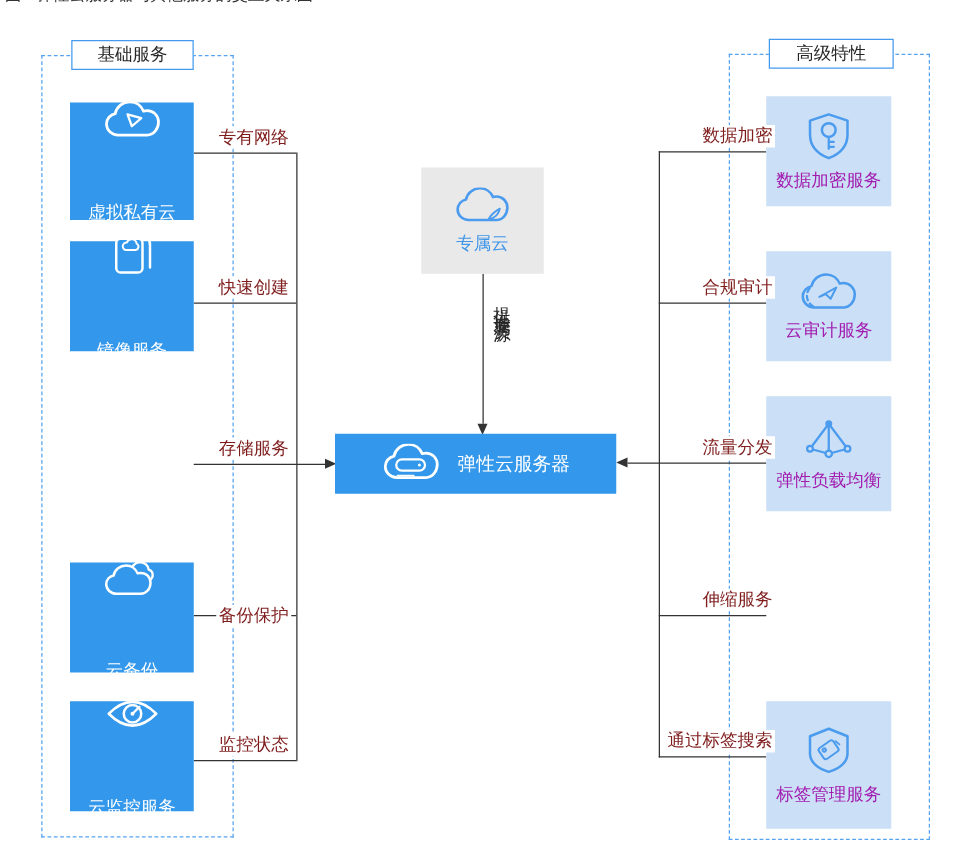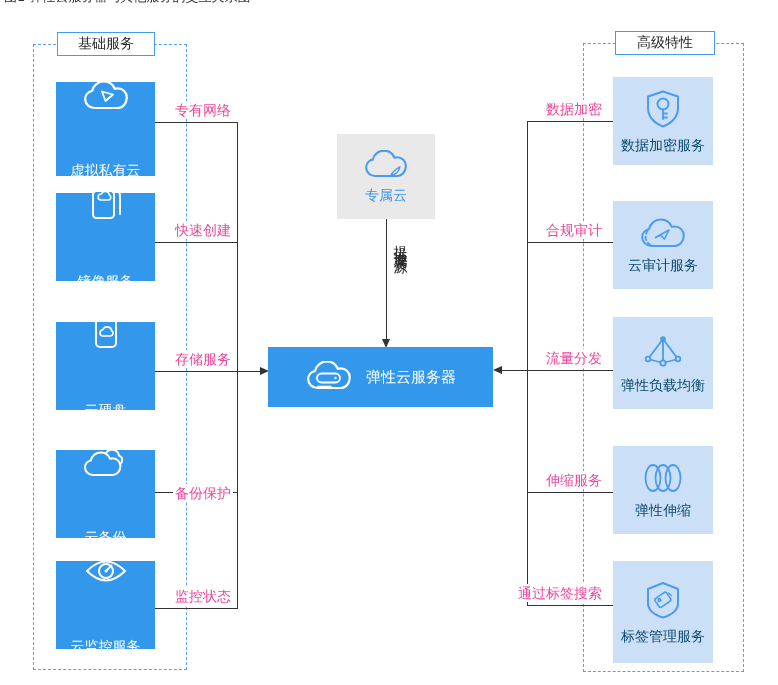--- a/index.html
+++ b/index.html
@@ -19,44 +19,44 @@
   .gt-basic{left:57px;top:32px;width:96px;height:22px;}
   .gt-adv{left:615px;top:31px;width:98px;height:22px;}
 
   
   .svc{position:absolute;display:flex;flex-direction:column;align-items:center;
     justify-content:center;gap:9px;z-index:4;}
   .svc .lbl{font-size:14px;line-height:16px;white-space:nowrap;}
   .solid{background:#3398eb;}
   .solid .lbl{color:#fff;margin-top:43px;}
   .light{background:#cbdff6;}
-  .light .lbl{color:#0c4a6e;}
+  .light .lbl{color:#a21caf;}
   .gray{background:#e9e9ea;}
   .gray .lbl{color:#3f95e8;}
   .ic{display:block;line-height:0;}
 
   
   .hline,.vline{position:absolute;background:#333;z-index:1;}
   .hline{height:1px;}
   .vline{width:1px;}
   .arr{position:absolute;width:0;height:0;z-index:2;}
   .arr-r{border-top:4.5px solid transparent;border-bottom:4.5px solid transparent;border-left:9px solid #333;}
   .arr-l{border-top:4.5px solid transparent;border-bottom:4.5px solid transparent;border-right:9px solid #333;}
   .arr-d{border-left:4.5px solid transparent;border-right:4.5px solid transparent;border-top:9px solid #333;}
 
   
   .edge-label{position:absolute;z-index:5;background:#fff;padding:0 2px;font-size:14px;
-    line-height:18px;color:#ec4899;white-space:nowrap;}
+    line-height:18px;color:#7f1d1d;white-space:nowrap;}
   .el-left{right:545px;text-align:right;}
-  .el-right{right:174px;text-align:center;}
+  .el-right{right:158px;text-align:center;}
   .v-label{position:absolute;z-index:5;writing-mode:vertical-rl;letter-spacing:3px;
     font-size:14px;color:#262626;}
 
   
-  .ecs{position:absolute;left:268px;top:347px;width:225px;height:60px;background:#3398eb;
+  .ecs{position:absolute;left:268px;top:347px;width:225px;height:48px;background:#3398eb;
     display:flex;flex-direction:row;align-items:center;justify-content:center;gap:13px;z-index:4;}
   .ecs .lbl{color:#fff;font-size:15px;white-space:nowrap;}
   svg{display:block;}
 </style>
 </head>
 <body>
 
 <div class="stage">
 
   <div class="title-clip">
@@ -115,31 +115,20 @@
     <span class="ic">
       <svg width="34" height="36" viewBox="0 0 34 36" fill="none" stroke="#fff" stroke-width="2" stroke-linejoin="round" stroke-linecap="round">
         <path d="M11 3 H23 C28 3 31 6 31 11 V29" fill="none"></path>
         <rect x="4" y="6" width="21" height="27" rx="3.5" fill="#3398eb"></rect>
         <path d="M12 15 a3 3 0 0 1 0.4 -6 a4.2 4.2 0 0 1 8 1 a2.7 2.7 0 0 1 -0.8 5 Z" stroke-width="1.6"></path>
       </svg>
     </span>
     <span class="lbl">镜像服务</span>
   </div>
 
-  <div class="svc solid" style="left:56px;top:322px;width:99px;height:88px;">
-    <span class="ic">
-      <svg width="34" height="36" viewBox="0 0 34 36" fill="none" stroke="#fff" stroke-width="2" stroke-linejoin="round" stroke-linecap="round">
-        <rect x="7" y="3" width="20" height="30" rx="4"></rect>
-        <circle cx="11" cy="7" r="1" fill="#fff" stroke="none"></circle>
-        <circle cx="23" cy="7" r="1" fill="#fff" stroke="none"></circle>
-        <path d="M13.5 22 a3.2 3.2 0 0 1 0.4 -6.3 a4.6 4.6 0 0 1 8.8 1 a2.9 2.9 0 0 1 -0.9 5.3 Z" stroke-width="1.6"></path>
-      </svg>
-    </span>
-    <span class="lbl">云硬盘</span>
-  </div>
 
   <div class="svc solid" style="left:56px;top:450px;width:99px;height:88px;">
     <span class="ic">
       <svg width="46" height="33" viewBox="0 0 46 33" fill="none" stroke="#fff" stroke-width="2" stroke-linejoin="round" stroke-linecap="round">
         <path d="M22 20 a5 5 0 0 1 0.6 -9.8 a7 7 0 0 1 13.4 1.5 a4.5 4.5 0 0 1 -1.3 8.8 Z"></path>
         <path d="M10 31 C5.6 31 2 27.6 2 23.5 C2 20 4.5 17.1 7.9 16.4 C8.8 11.7 13 8.4 17.9 8.4 C22 8.4 25.6 11 27.1 14.7 C27.9 14.4 28.8 14.3 29.6 14.3 C34 14.3 37.4 17.8 37.4 22.1 C37.4 27 34 31 29.6 31 Z" fill="#3398eb"></path>
       </svg>
     </span>
     <span class="lbl">云备份</span>
   </div>
@@ -184,30 +173,20 @@
         <path d="M22 5 L7 25 M22 5 L37 25 M22 5 L22 29 M7 25 L22 29 M37 25 L22 29"></path>
         <circle cx="22" cy="5" r="2.8" fill="#4b9bee" stroke="none"></circle>
         <circle cx="7" cy="25" r="2.3" fill="#cbdff6"></circle>
         <circle cx="37" cy="25" r="2.3" fill="#cbdff6"></circle>
         <circle cx="22" cy="29" r="2.6" fill="#cbdff6"></circle>
       </svg>
     </span>
     <span class="lbl">弹性负载均衡</span>
   </div>
 
-  <div class="svc light" style="left:613px;top:446px;width:100px;height:88px;">
-    <span class="ic">
-      <svg width="46" height="30" viewBox="0 0 46 30" fill="none" stroke="#4b9bee" stroke-width="1.8">
-        <ellipse cx="13" cy="15" rx="7.5" ry="13"></ellipse>
-        <ellipse cx="23" cy="15" rx="7.5" ry="13"></ellipse>
-        <ellipse cx="33" cy="15" rx="7.5" ry="13"></ellipse>
-      </svg>
-    </span>
-    <span class="lbl">弹性伸缩</span>
-  </div>
 
   <div class="svc light" style="left:613px;top:561px;width:100px;height:102px;">
     <span class="ic">
       <svg width="38" height="38" viewBox="0 0 38 38" fill="none" stroke="#4b9bee" stroke-width="2" stroke-linejoin="round" stroke-linecap="round">
         <path d="M19 2 L34 8 V22 C34 28.5 28 33.8 19 36.5 C10 33.8 4 28.5 4 22 V8 Z"></path>
         <g transform="rotate(-35 19 19)" stroke-width="1.6">
           <rect x="12" y="13.5" width="14" height="10.5" rx="2"></rect>
           <circle cx="16" cy="17" r="1.3"></circle>
         </g>
         <path d="M24.5 12 l3 2.5" stroke-width="1.4"></path>

